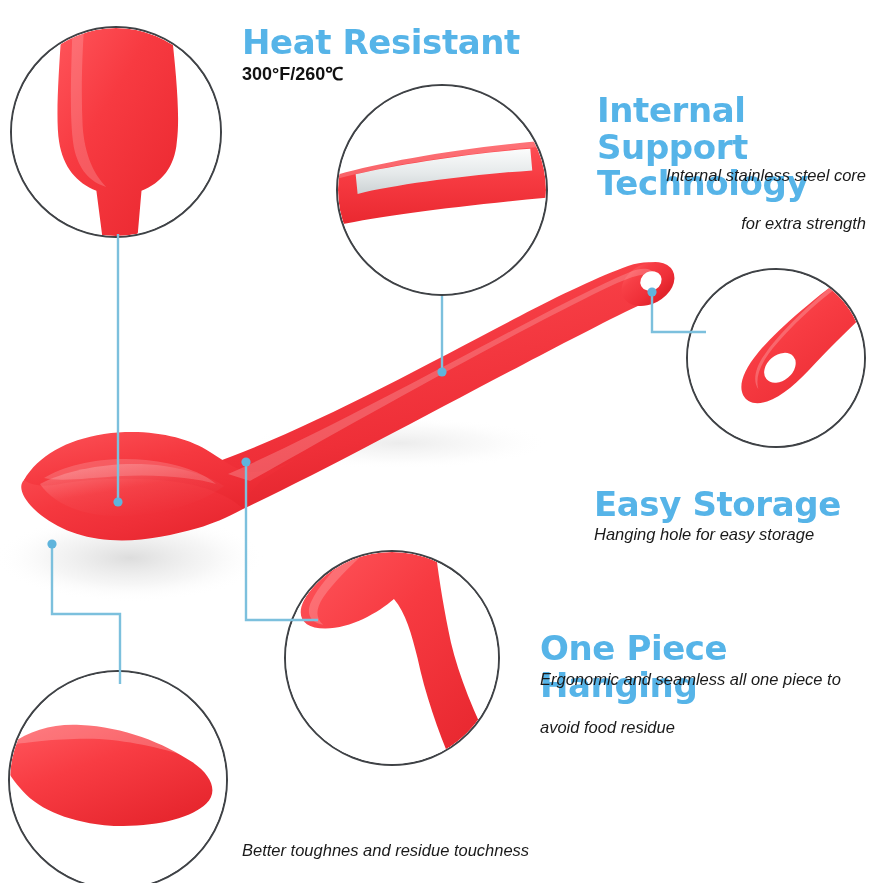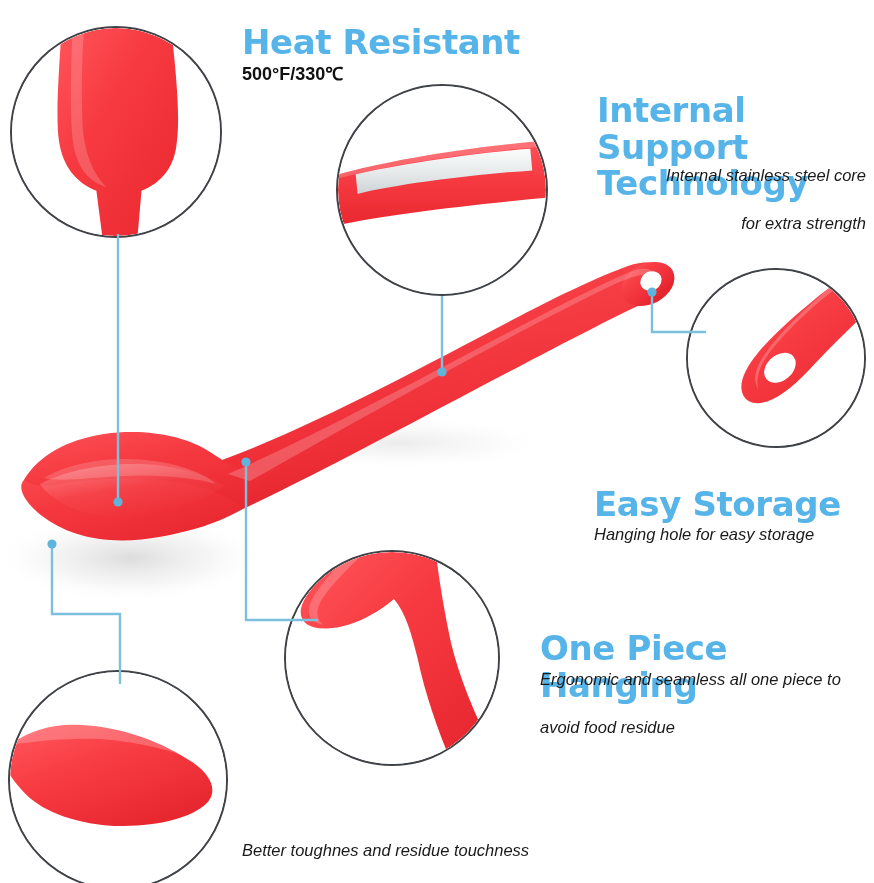--- a/index.html
+++ b/index.html
@@ -310,21 +310,21 @@
     <path class="conn-line" d="M 14,8 L 14,166 L 86,166"></path>
     <circle class="conn-dot" cx="14" cy="8" r="4.6"></circle>
   </svg>
 
   <svg class="connector" style="left:38px; top:518px; width:100px; height:150px;" viewBox="0 0 100 150">
     <path class="conn-line" d="M 14,8 L 14,78 L 82,78 L 82,148"></path>
     <circle class="conn-dot" cx="14" cy="8" r="4.6"></circle>
   </svg>
 
   <div class="feature-title" style="left:242px; top:6px; width:330px;">Heat Resistant</div>
-  <div class="feature-sub bold-black" style="left:242px; top:46px; width:300px;">500°F/330℃</div>
+  <div class="feature-sub bold-black" style="left:242px; top:46px; width:300px;">300°F/260℃</div>
 
   <div class="feature-title" style="left:597px; top:74px; width:280px;">Internal Support
 Technology</div>
   <div class="feature-sub" style="left:598px; top:146px; width:268px; line-height:1.45;text-align:right;">Internal stainless steel core
 
 for extra strength</div>
 
   <div class="feature-title" style="left:594px; top:468px; width:290px;">Easy Storage</div>
   <div class="feature-sub" style="left:594px; top:505px; width:290px; line-height:1.4;">Hanging hole for easy storage</div>
 

